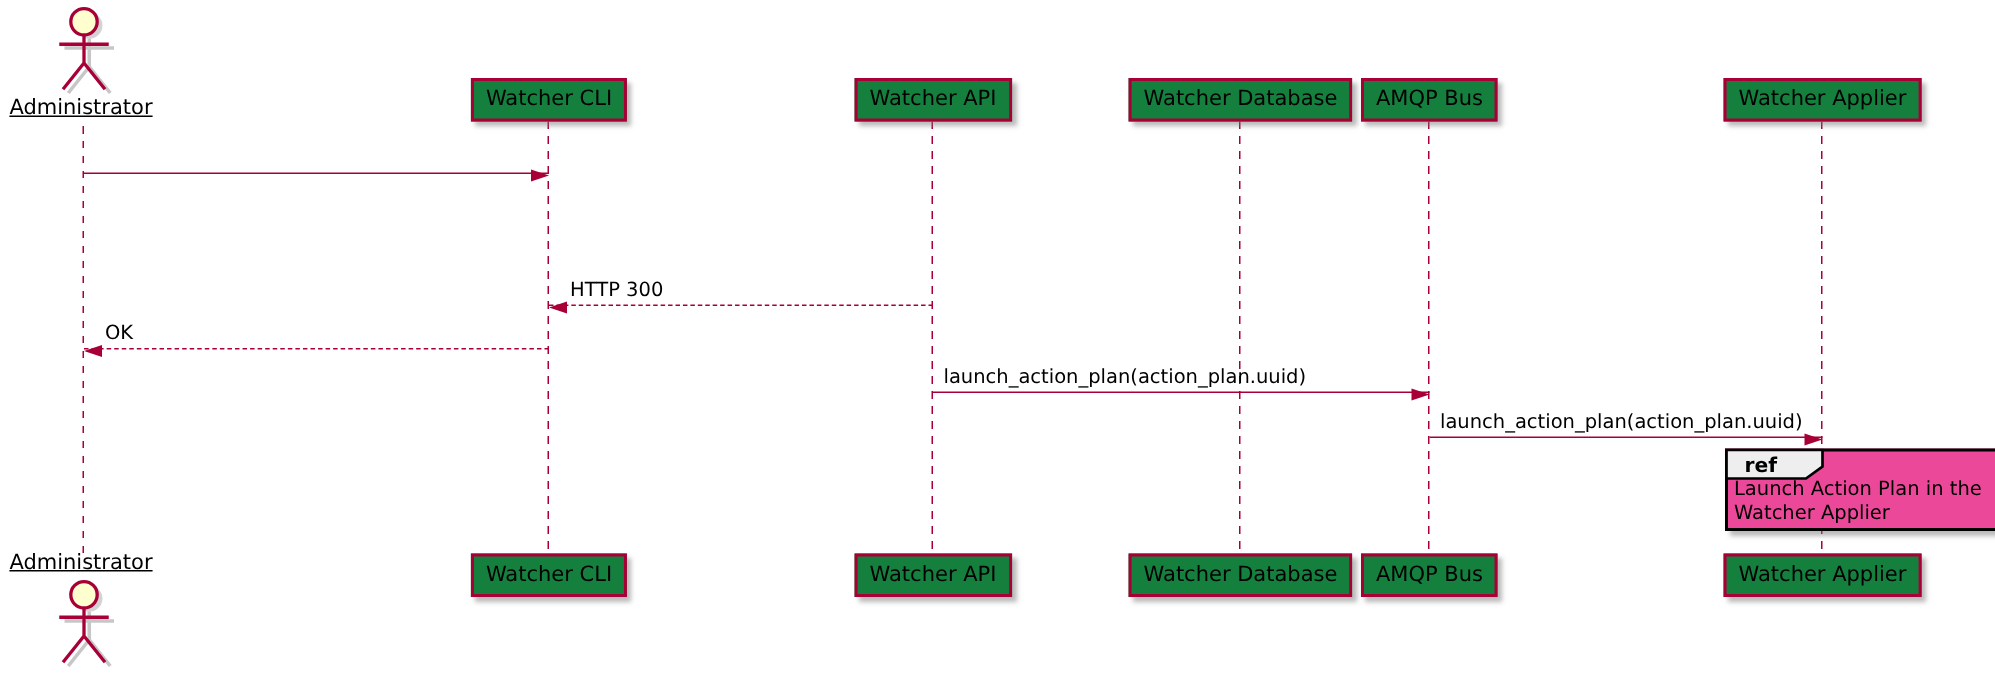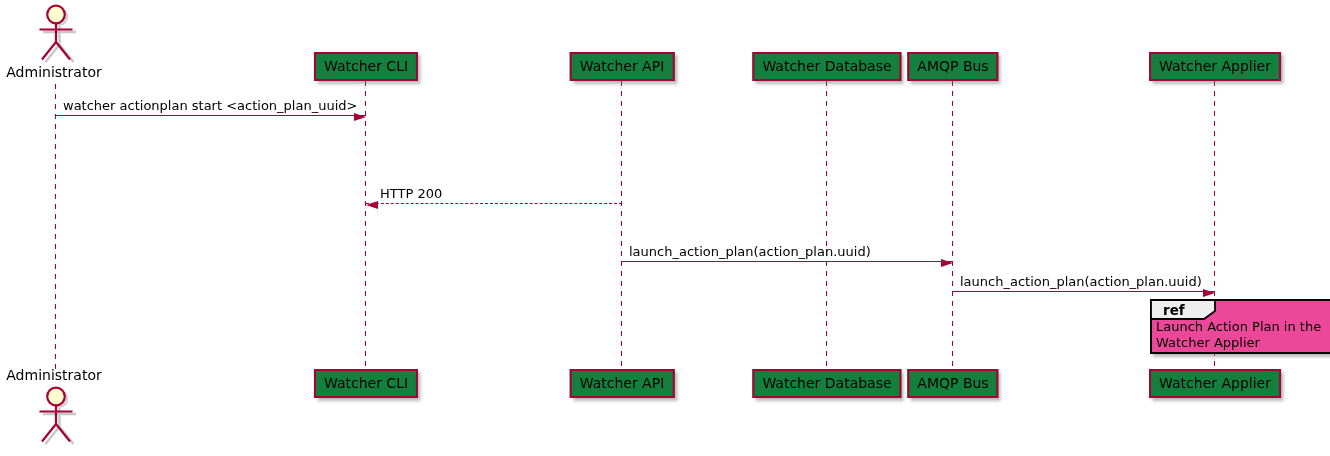--- a/index.html
+++ b/index.html
@@ -26,21 +26,21 @@
   .msg { position:absolute; height:17px; z-index:2; }
   .msg .line { position:absolute; left:0; right:0; bottom:0; height:0; border-top:1px solid #A80036; }
   .msg.dashed .line { border-top-style:dashed; }
   .msg .label { position:absolute; bottom:3px; left:7px; font-size:13px; white-space:nowrap; color:#000; }
   .msg.ret .label { left:14px; }
   .ah { position:absolute; bottom:-5px; width:0; height:0;
         border-top:4.5px solid transparent; border-bottom:4.5px solid transparent; }
   .ah.r { right:0; border-left:12px solid #A80036; }
   .ah.l { left:0; border-right:12px solid #A80036; }
   
-  .actor-label { position:absolute; transform:translateX(-50%); font-size:14px; white-space:nowrap; z-index:3; }
+  .actor-label { position:absolute; transform:translateX(-50%); font-size:14px; white-space:nowrap; z-index:3;text-decoration:underline; }
   .actor-figure { position:absolute; z-index:3; }
   
   .ref {
     position:absolute; left:1150px; top:299px; width:192px; height:55px;
     background:#ec4899; border:2px solid #000; box-sizing:border-box;
     box-shadow:3px 3px 3px rgba(120,120,120,.5); z-index:4;
   }
   .ref-head { position:absolute; left:-2px; top:-2px; }
   .ref-head text { font-family:"DejaVu Sans","Liberation Sans",sans-serif; }
   .ref-body { position:absolute; left:4px; top:18px; font-size:13px; line-height:16px; color:#000; white-space:nowrap; }
@@ -69,33 +69,37 @@
   </svg>
   <div class="actor-label" style="left:54px; top:64px">Administrator</div>
 
   <div class="pbox" style="left:366px; top:52px">Watcher CLI</div>
   <div class="pbox" style="left:622px; top:52px">Watcher API</div>
   <div class="pbox" style="left:827px; top:52px">Watcher Database</div>
   <div class="pbox" style="left:953px; top:52px">AMQP Bus</div>
   <div class="pbox" style="left:1215px;top:52px">Watcher Applier</div>
 
   <div class="msg" style="left:56px; width:310px; top:99px">
-    <div class="label">watcher actionplan start &lt;action_plan_uuid&gt;</div>
     <div class="line"></div>
     <div class="ah r"></div>
   </div>
 
 
 
   <div class="msg dashed ret" style="left:366px; width:256px; top:187px">
-    <div class="label">HTTP 200</div>
+    <div class="label">HTTP 300</div>
     <div class="line"></div>
     <div class="ah l"></div>
   </div>
 
+  <div class="msg dashed ret" style="left:56px; width:310px; top:216px">
+    <div class="label">OK</div>
+    <div class="line"></div>
+    <div class="ah l"></div>
+  </div>
 
   <div class="msg" style="left:622px; width:331px; top:245px">
     <div class="label">launch_action_plan(action_plan.uuid)</div>
     <div class="line"></div>
     <div class="ah r"></div>
   </div>
 
   <div class="msg" style="left:953px; width:262px; top:275px">
     <div class="label">launch_action_plan(action_plan.uuid)</div>
     <div class="line"></div>

